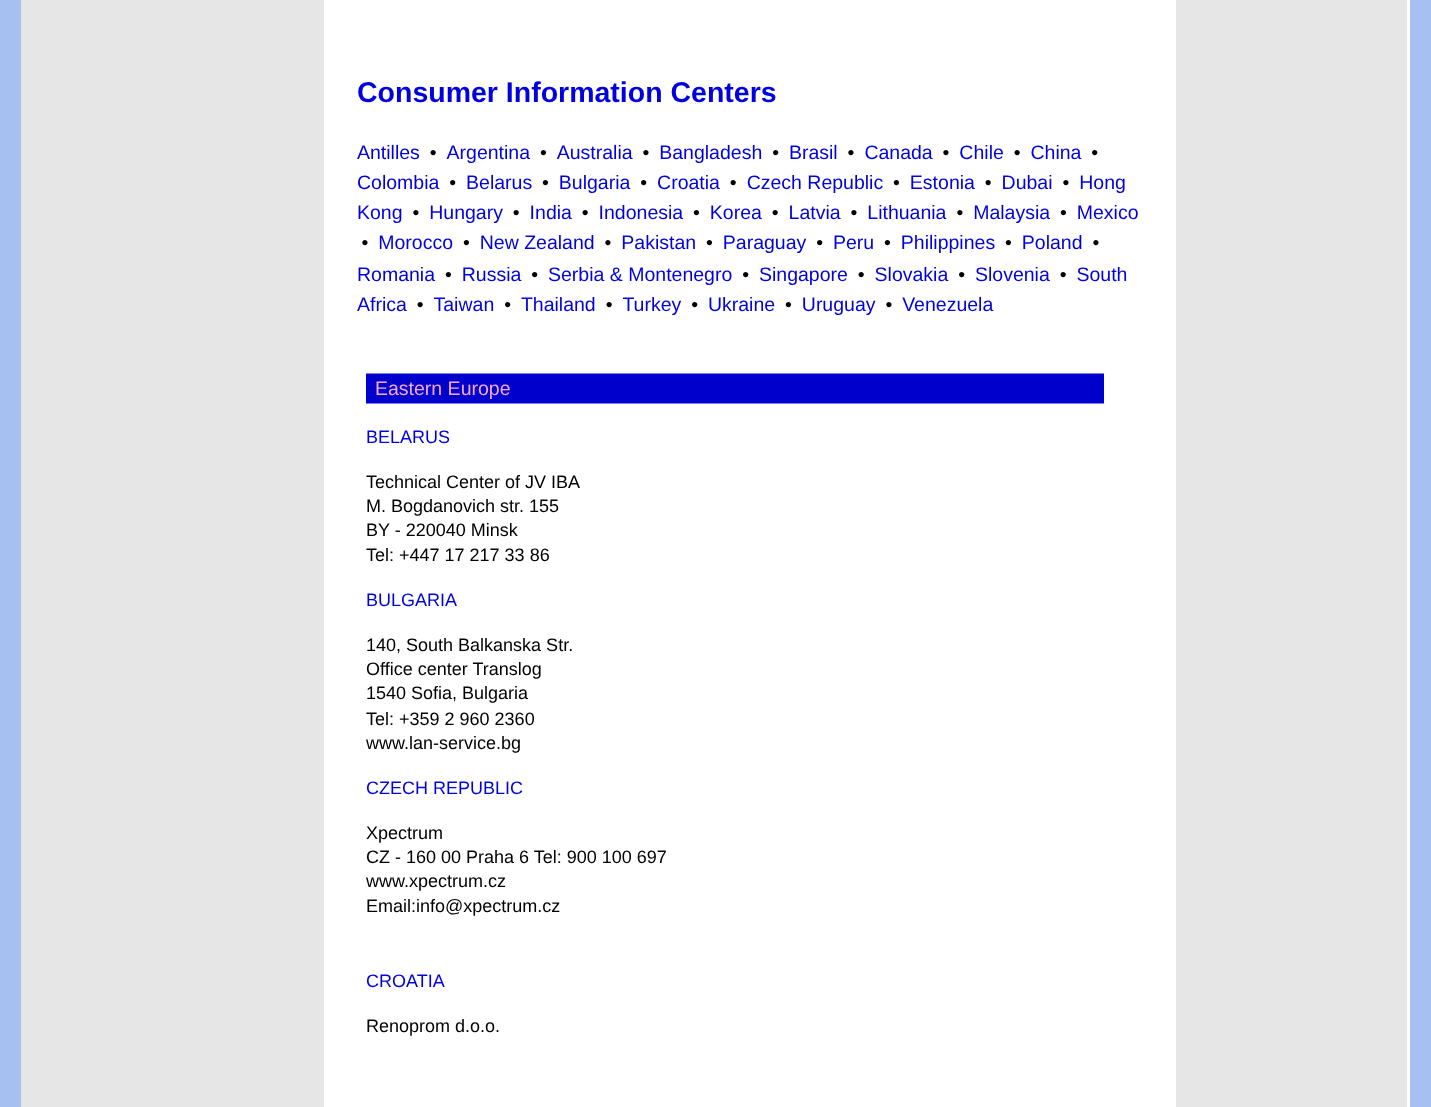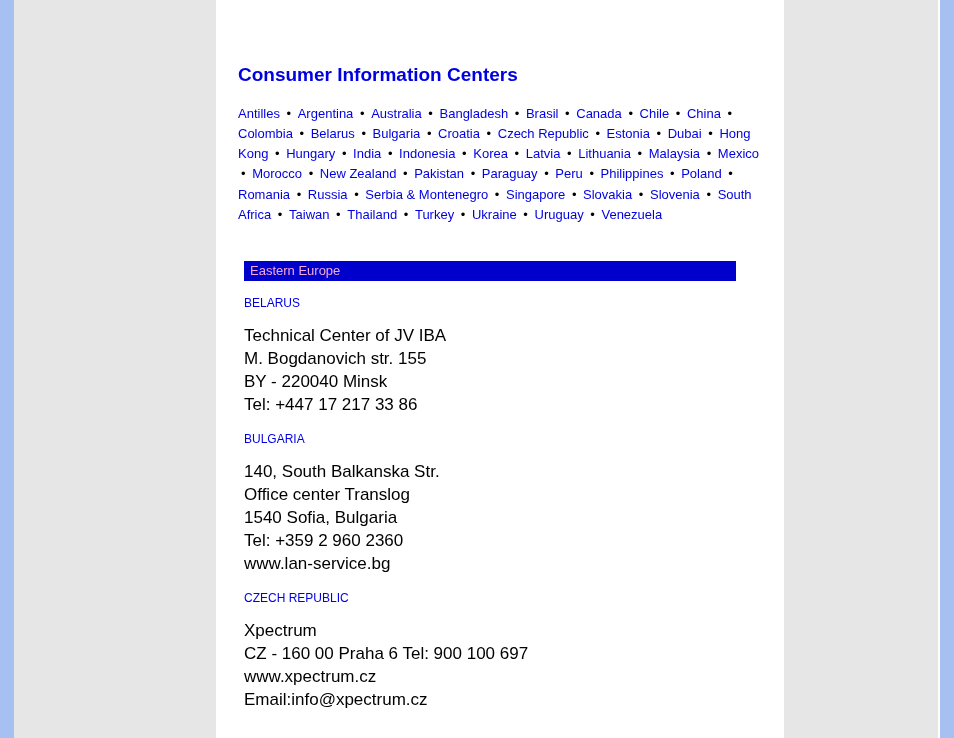--- a/index.html
+++ b/index.html
@@ -28,21 +28,21 @@
     width: 154px;
     background: #e6e6e6;
   }
   .thin-line {
     width: 2px;
     background: #ffffff;
   }
   .main {
     flex: 1;
     background: #ffffff;
-    padding: 28px 24px 10px 22px;
+    padding: 16px 24px 10px 22px;
   }
   h1.title {
     color: #0000e0;
     font-size: 19px;
     font-weight: bold;
     margin: 36px 0 18px 0;
   }
   .country-links {
     line-height: 1.55;
     margin-bottom: 36px;
@@ -68,21 +68,21 @@
     margin-top: 14px;
     line-height: 1.35;
   }
   .entry-title {
     color: #0000e0;
     font-size: 12px;
     margin-bottom: 14px;
   }
   .entry-body {
     color: #000000;
-    font-size: 17px;
+    font-size: 12px;
     margin-top: 12px;
   }
 </style>
 </head>
 <body>
 
 <div class="outer">
   <div class="side-strip"></div>
   <div class="gray-panel-left"></div>
   <div class="main">

